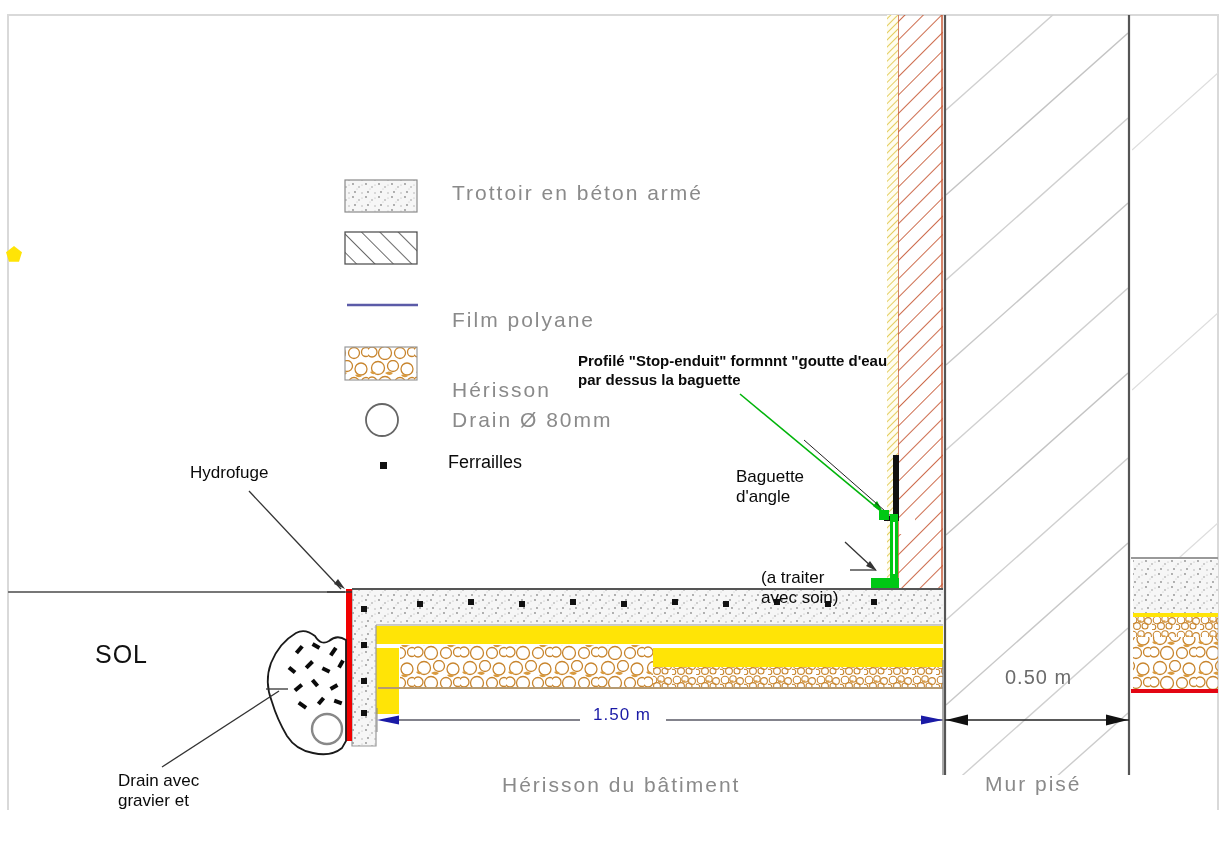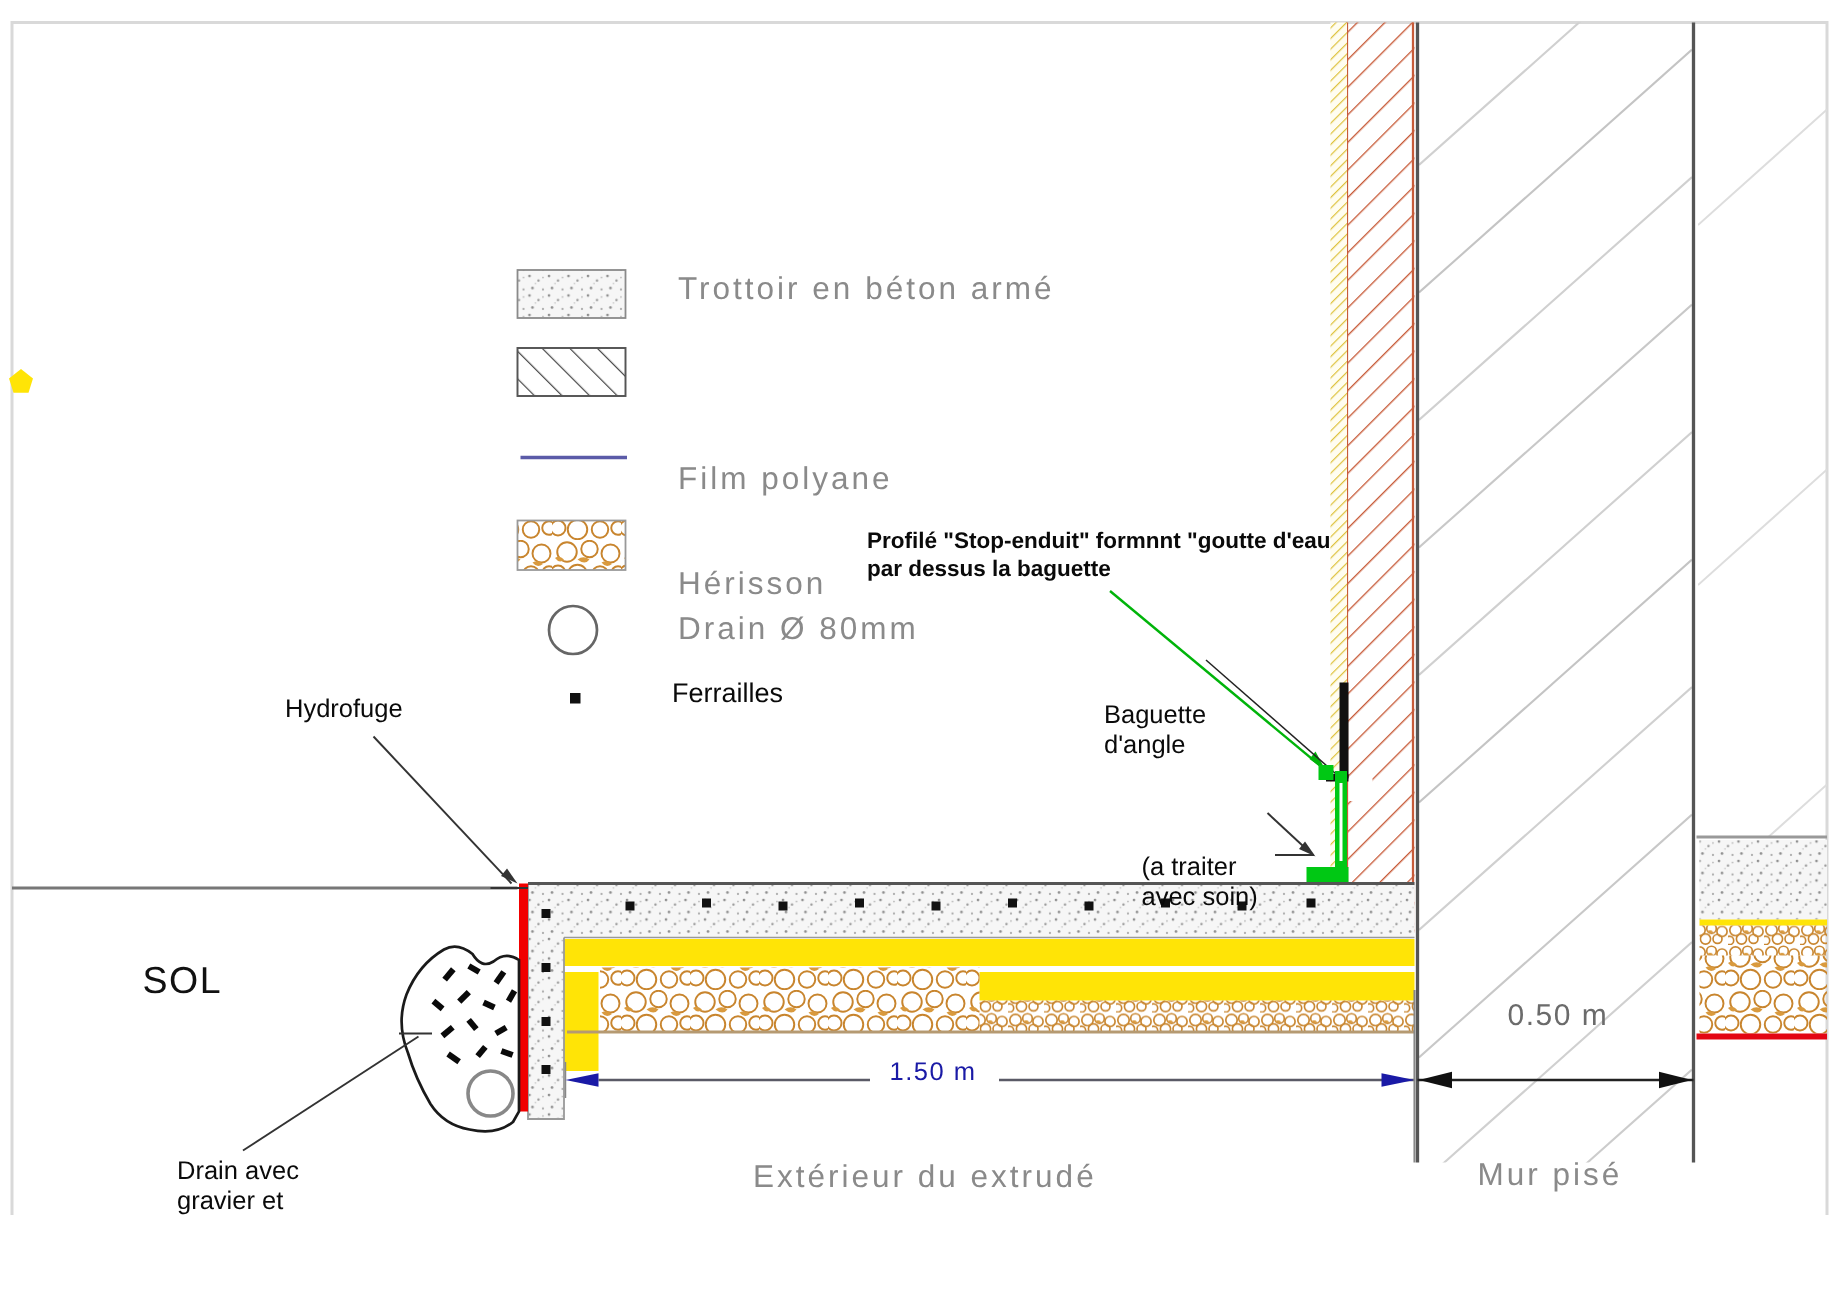--- a/index.html
+++ b/index.html
@@ -231,19 +231,19 @@
 par dessus la baguette</div>
   <div class="lbl black-label" style="left:736px;top:467px;">Baguette
 d'angle</div>
   <div class="lbl black-label" style="left:761px;top:520px;margin-top:48px;">(a traiter
 avec soin)</div>
   <div class="lbl black-label" style="left:190px;top:463px;">Hydrofuge</div>
   <div class="lbl sol" style="left:95px;top:640px;">SOL</div>
   <div class="lbl black-label" style="left:118px;top:771px;">Drain avec
 gravier et
 geotextile</div>
-  <div class="lbl cad" style="left:502px;top:773px;">Extérieur du extrudé</div>
+  <div class="lbl cad" style="left:502px;top:773px;">Hérisson du bâtiment</div>
   <div class="lbl cad" style="left:985px;top:772px;">Mur pisé</div>
 
   <div class="lbl dim-blue" style="left:593px;top:705px;">1.50 m</div>
   <div class="lbl dim-gray" style="left:1005px;top:666px;">0.50 m</div>
 
 </div>
 
 </body></html>

